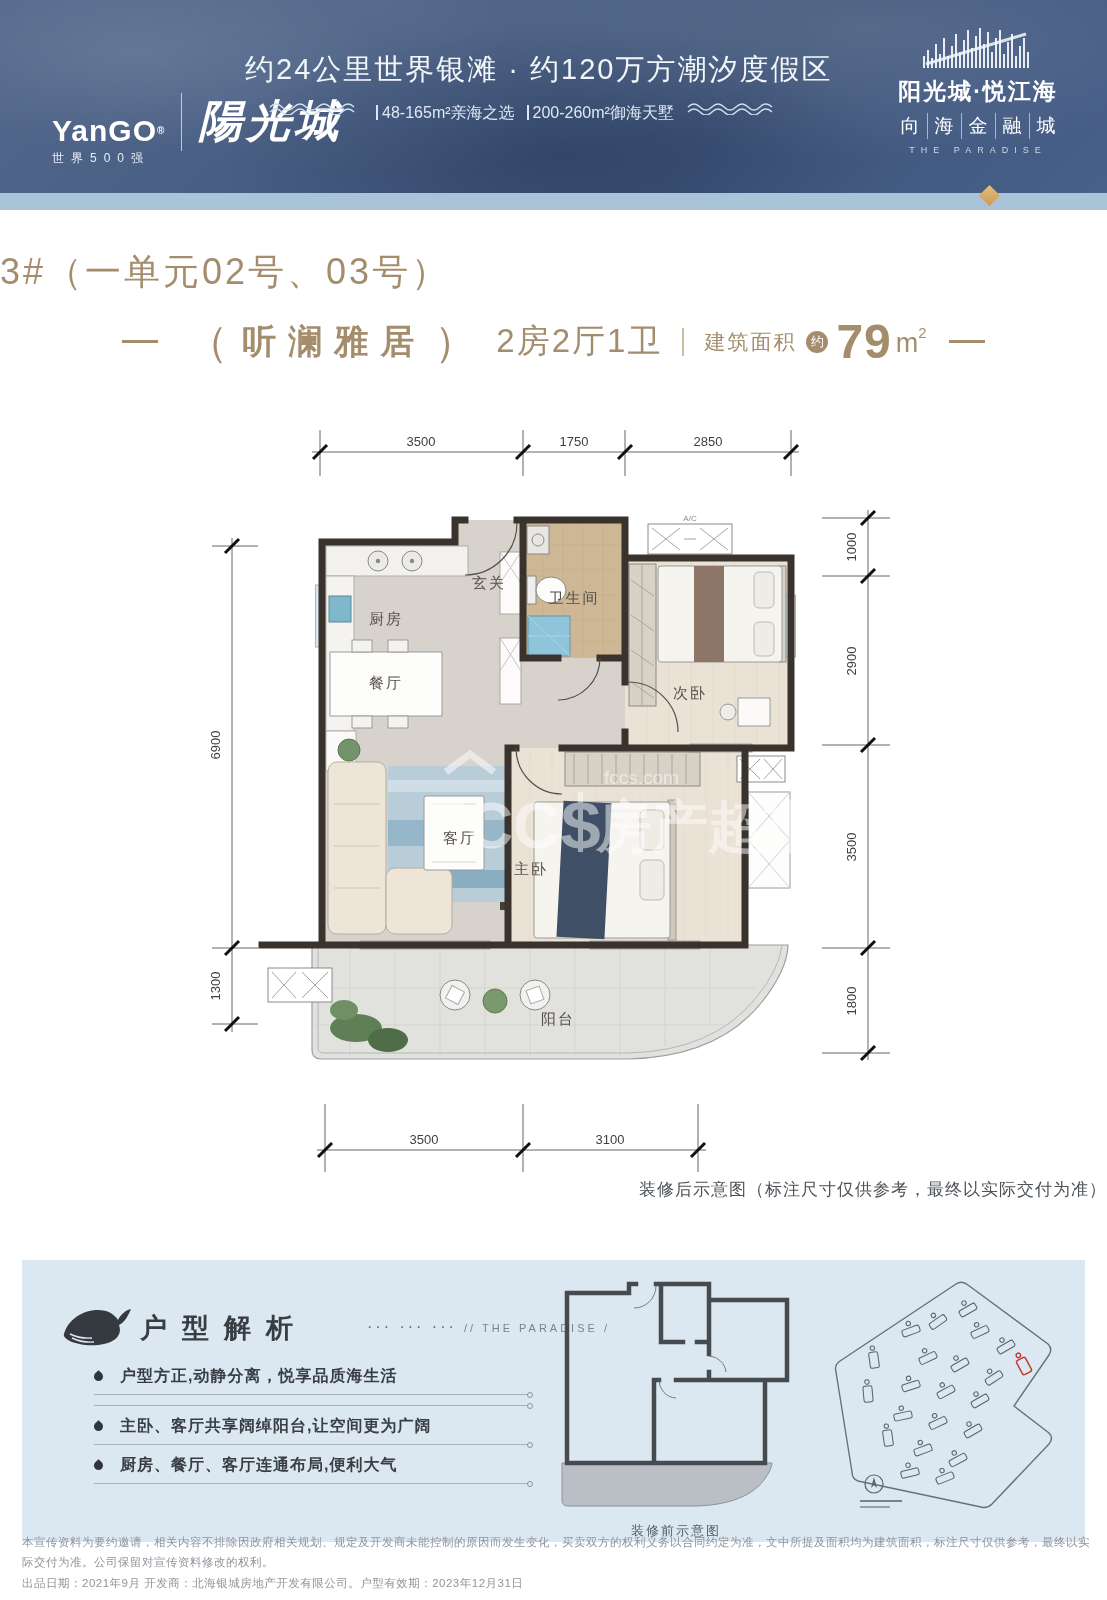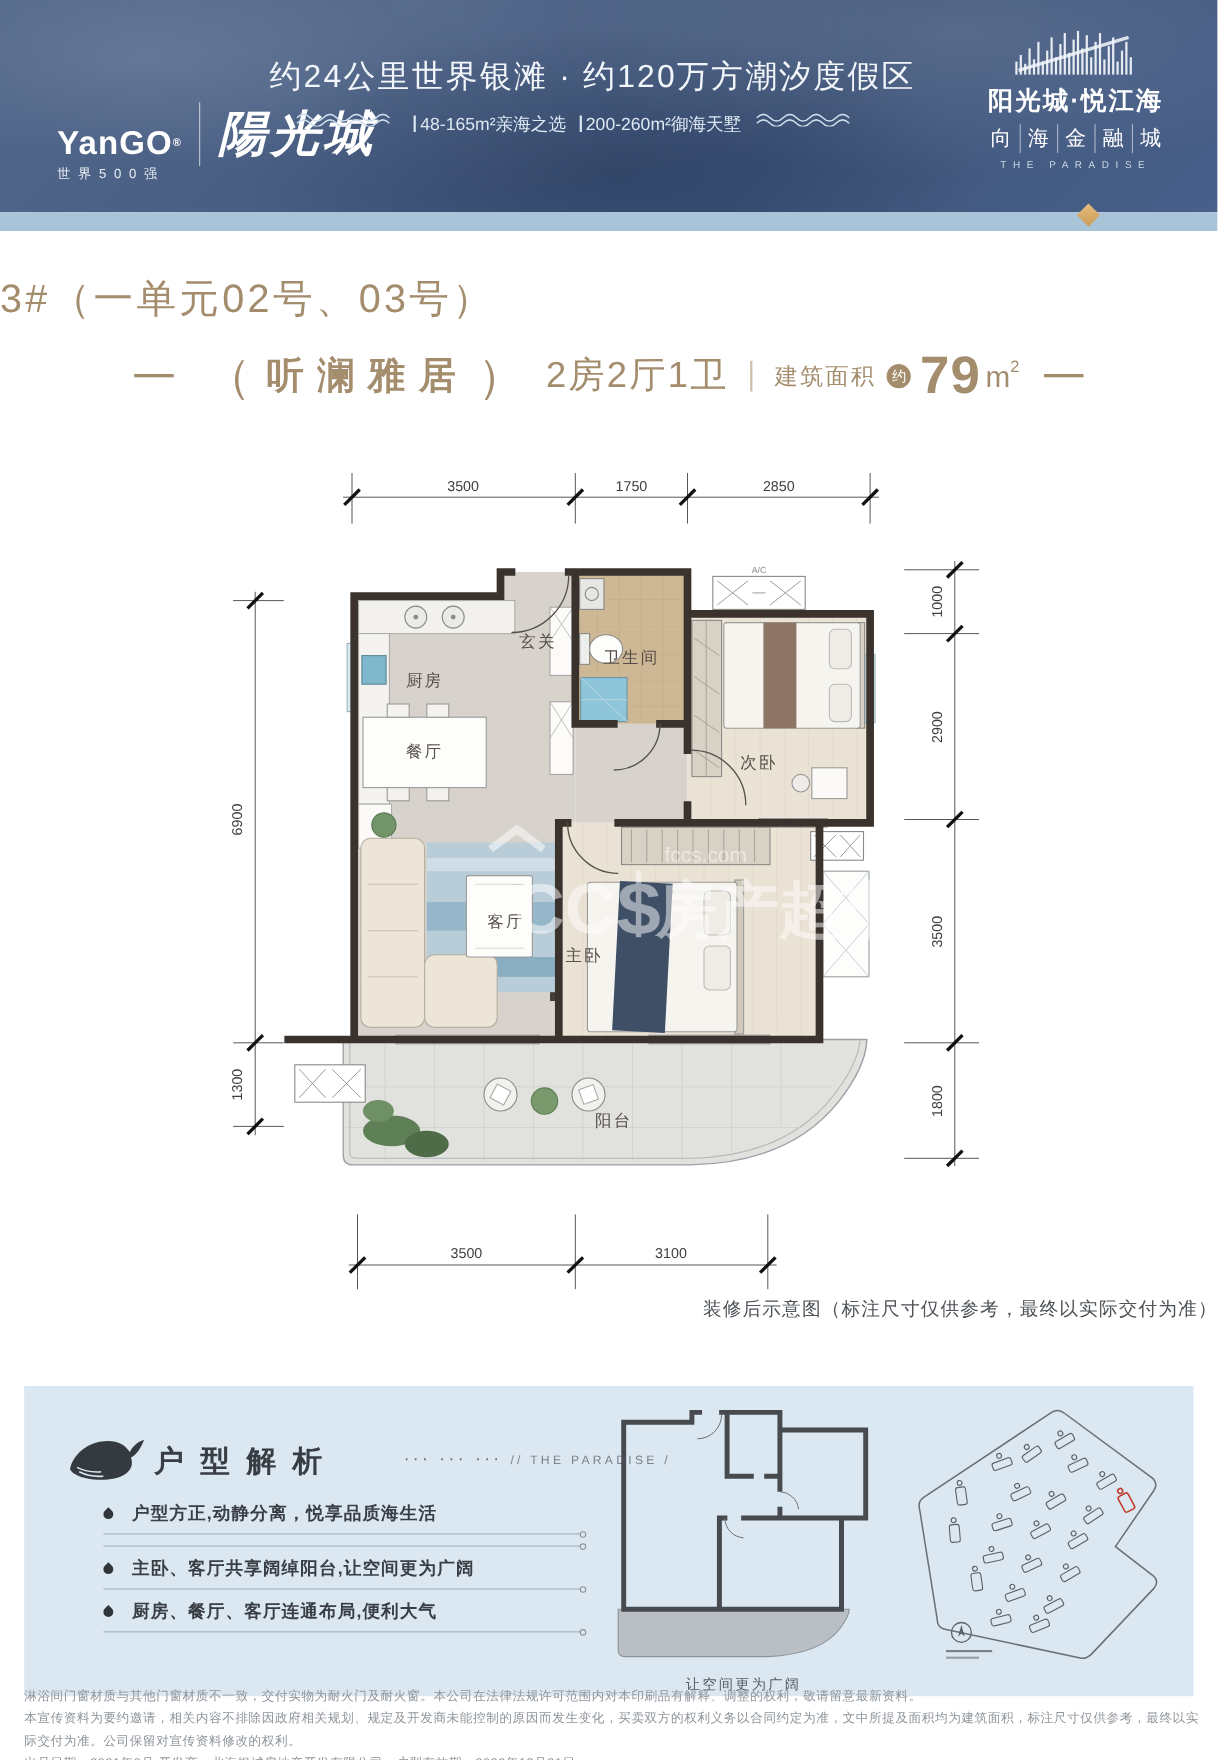--- a/index.html
+++ b/index.html
@@ -449,21 +449,21 @@
       <path d="M17,17 L17,187 M17,17 L79,17 M79,17 L79,8 M79,8 L86,8 M106,8 L159,8
                M159,8 L159,78 M159,96 L159,104 M159,24 L237,24 M237,24 L237,104 M159,104 L237,104
                M111,8 L111,66 M111,66 L133,66 M147,66 L159,66
                M104,104 L104,187 M104,104 L109,104 M126,104 L215,104 M215,104 L215,187 M17,187 L215,187" stroke="#474b4f" stroke-width="4.5" fill="none" stroke-linecap="square"></path>
       <g stroke="#6b7075" stroke-width=".9" fill="none">
         <path d="M106,10 A22,22 0 0 1 84,32"></path>
         <path d="M109,104 A18,18 0 0 0 126,122"></path>
         <path d="M159,80 A18,18 0 0 1 176,96"></path>
       </g>
     </svg>
-    <div class="mini-caption">让空间更为广阔</div>
+    <div class="mini-caption">装修前示意图</div>
 
     <svg class="site-wrap" width="270" height="258" viewBox="0 0 270 258">
       <path d="M28,104 Q26,97 32,93 L148,16 Q154,12 160,17 L240,76 Q245,81 241,87 L206,138 L241,165
                Q246,170 241,176 L184,236 Q179,241 173,239 L50,213 Q44,211 44,204 Z" fill="none" stroke="#6a7076" stroke-width="1.4" stroke-linejoin="round"></path>
       <g fill="none" stroke="#5b6167" stroke-width="1">
         <g transform="translate(160,42) rotate(-30)">
             <rect x="-9" y="-3.5" width="18" height="7" rx="2"></rect>
             <circle cx="0" cy="-8" r="2.2"></circle>
           </g>
         <g transform="translate(130,54) rotate(-35)">
@@ -554,18 +554,17 @@
       <g>
         <circle cx="66" cy="216" r="9" fill="none" stroke="#5b6167" stroke-width="1.2"></circle>
         <path d="M66,209 L69,220 L66,217 L63,220 Z" fill="#5b6167"></path>
         <rect x="52" y="232" width="42" height="2" fill="#7b8187"></rect>
         <rect x="52" y="238" width="30" height="2" fill="#9aa0a6"></rect>
       </g>
     </svg>
   </div>
 
   <div class="footer">
-    <div>淋浴间门窗材质与其他门窗材质不一致，交付实物为耐火门及耐火窗。本公司在法律法规许可范围内对本印刷品有解释、调整的权利，敬请留意最新资料。</div>
     <div>本宣传资料为要约邀请，相关内容不排除因政府相关规划、规定及开发商未能控制的原因而发生变化，买卖双方的权利义务以合同约定为准，文中所提及面积均为建筑面积，标注尺寸仅供参考，最终以实际交付为准。公司保留对宣传资料修改的权利。</div>
     <div>出品日期：2021年9月  开发商：北海银城房地产开发有限公司。户型有效期：2023年12月31日</div>
   </div>
 
 </div>
 
 </body></html>

